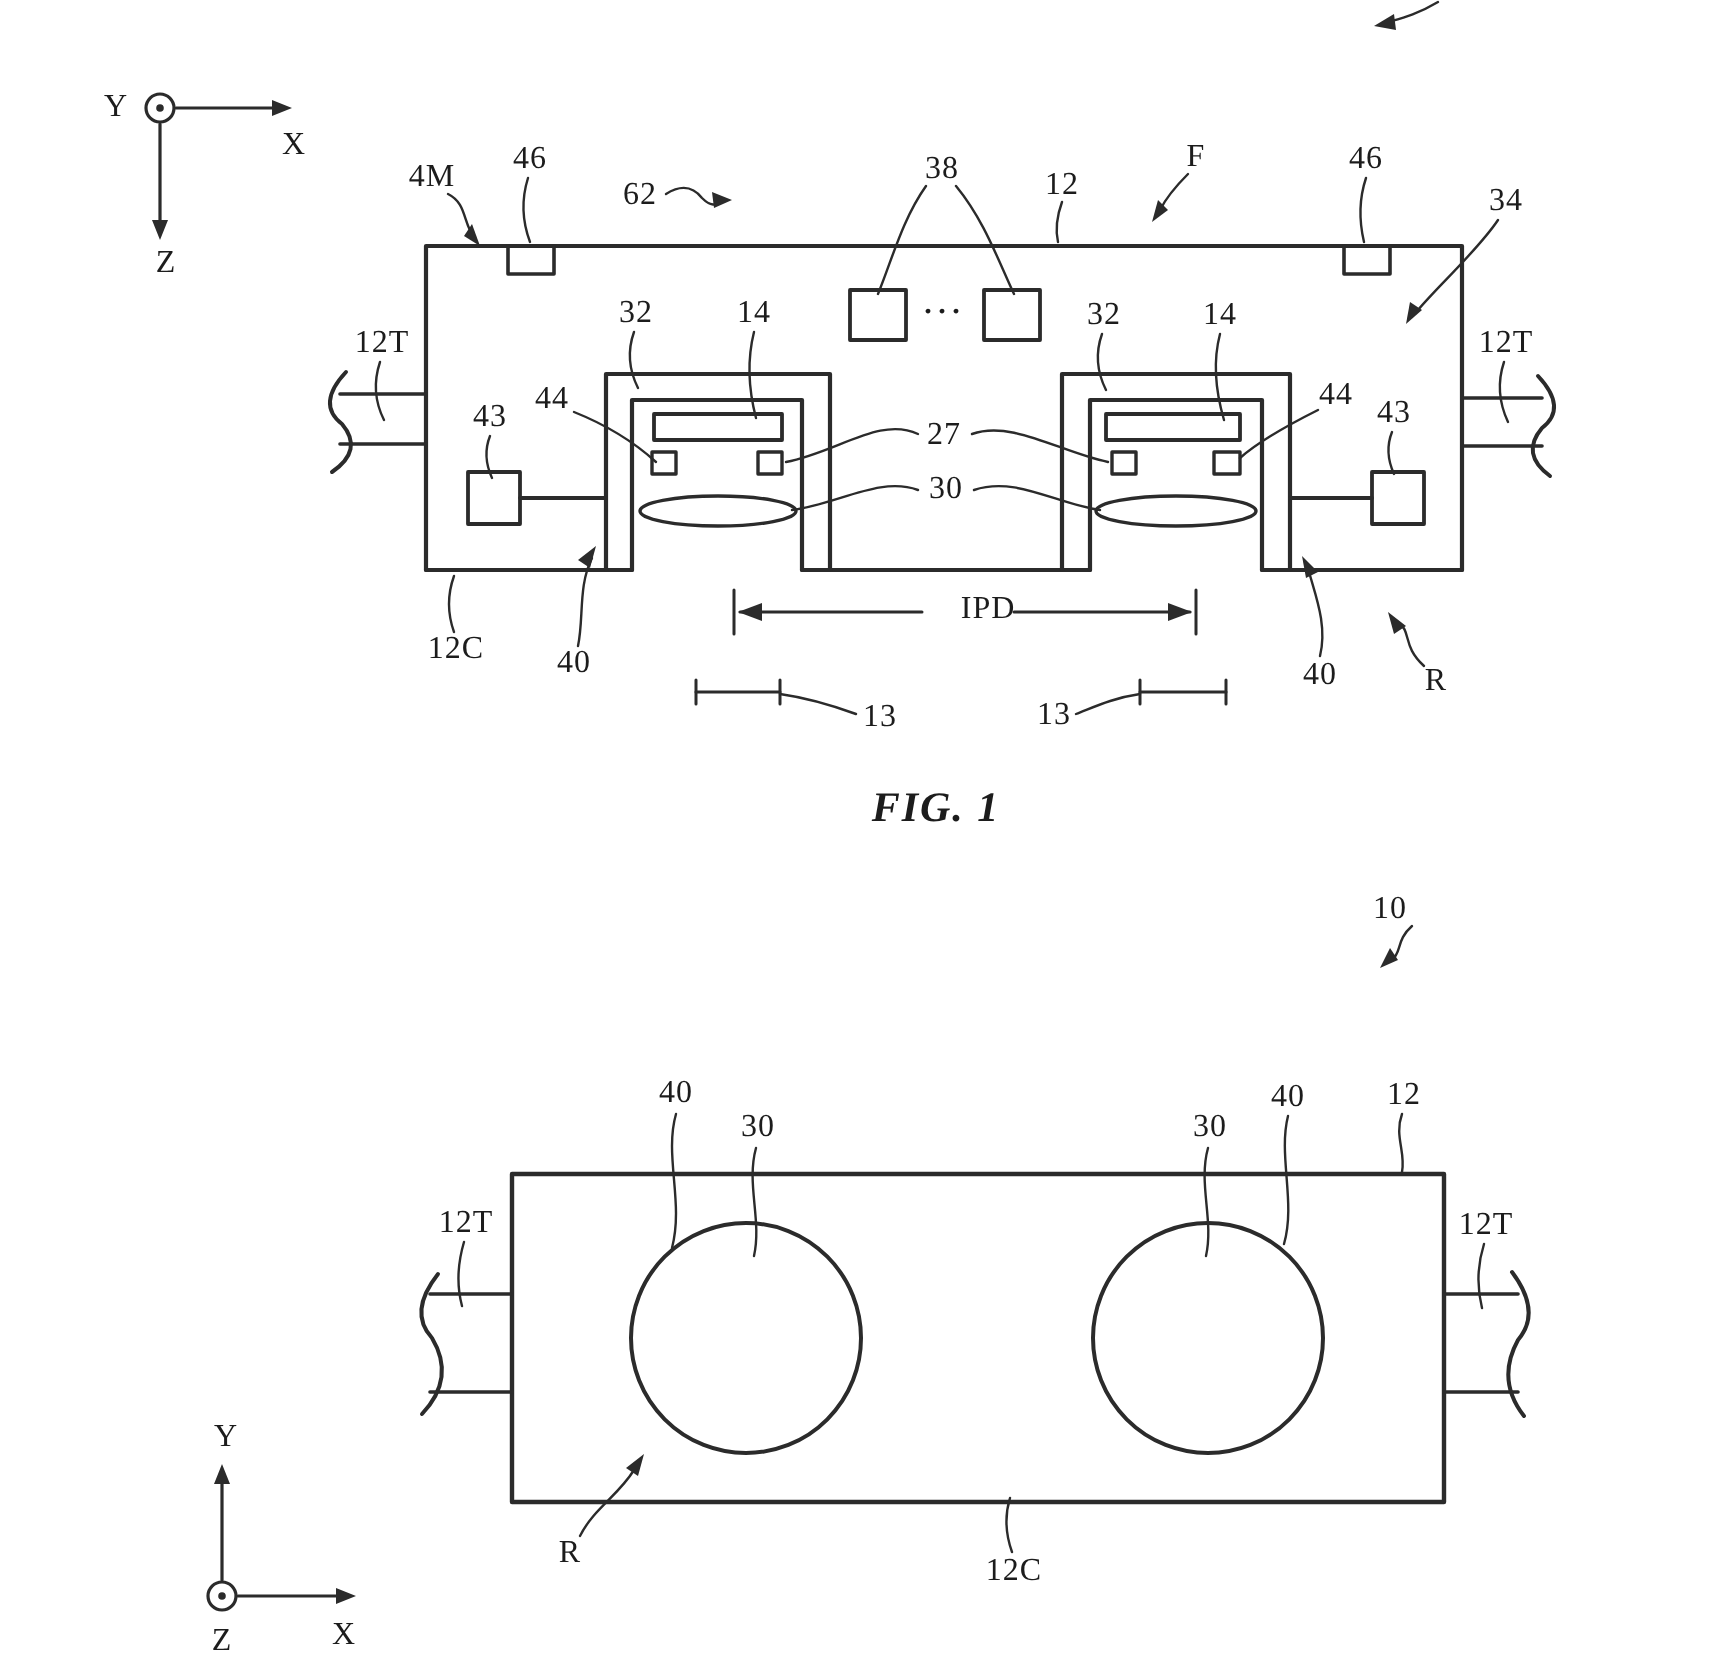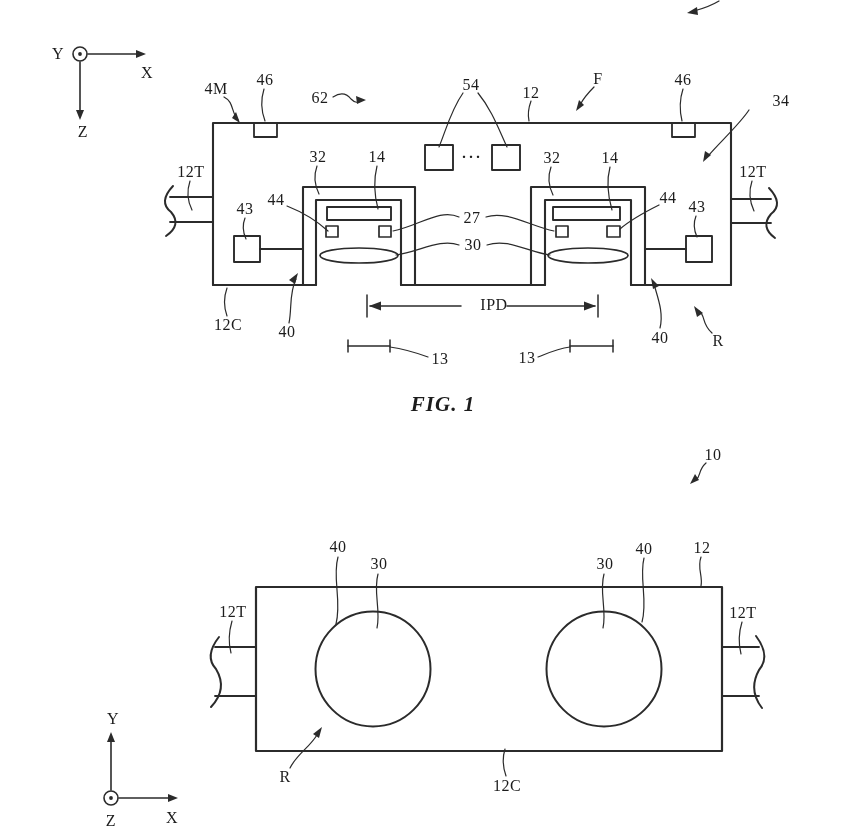--- a/index.html
+++ b/index.html
@@ -184,25 +184,25 @@
     </g>
   </svg>
 
   <div class="lbl" style="left:58px;top:54px">Y</div>
   <div class="lbl" style="left:147px;top:73px">X</div>
   <div class="lbl" style="left:83px;top:132px">Z</div>
 
   <div class="lbl" style="left:216px;top:89px">4M</div>
   <div class="lbl" style="left:265px;top:80px">46</div>
   <div class="lbl" style="left:320px;top:98px">62</div>
-  <div class="lbl" style="left:471px;top:85px">54</div>
+  <div class="lbl" style="left:471px;top:85px">38</div>
   <div class="lbl" style="left:531px;top:93px">12</div>
   <div class="lbl" style="left:598px;top:79px">F</div>
   <div class="lbl" style="left:683px;top:80px">46</div>
-  <div class="lbl" style="left:781px;top:101px">34</div>
+  <div class="lbl" style="left:753px;top:101px">34</div>
 
   <div class="lbl" style="left:191px;top:172px">12T</div>
   <div class="lbl" style="left:753px;top:172px">12T</div>
 
   <div class="lbl" style="left:318px;top:157px">32</div>
   <div class="lbl" style="left:377px;top:157px">14</div>
   <div class="lbl" style="left:552px;top:158px">32</div>
   <div class="lbl" style="left:610px;top:158px">14</div>
 
   <div class="lbl" style="left:245px;top:209px">43</div>
@@ -215,23 +215,23 @@
   <div class="lbl dots" style="left:472px;top:157px">···</div>
 
   <div class="lbl" style="left:228px;top:325px">12C</div>
   <div class="lbl" style="left:287px;top:332px">40</div>
   <div class="lbl" style="left:494px;top:305px">IPD</div>
   <div class="lbl" style="left:440px;top:359px">13</div>
   <div class="lbl" style="left:527px;top:358px">13</div>
   <div class="lbl" style="left:660px;top:338px">40</div>
   <div class="lbl" style="left:718px;top:341px">R</div>
 
-  <div class="lbl caption" style="left:443px;top:404px">FIG. 1</div>
-
-  <div class="lbl" style="left:713px;top:455px">10</div>
+  <div class="lbl caption" style="left:468px;top:404px">FIG. 1</div>
+
+  <div class="lbl" style="left:695px;top:455px">10</div>
   <div class="lbl" style="left:338px;top:547px">40</div>
   <div class="lbl" style="left:379px;top:564px">30</div>
   <div class="lbl" style="left:605px;top:564px">30</div>
   <div class="lbl" style="left:644px;top:549px">40</div>
   <div class="lbl" style="left:702px;top:548px">12</div>
   <div class="lbl" style="left:233px;top:612px">12T</div>
   <div class="lbl" style="left:743px;top:613px">12T</div>
   <div class="lbl" style="left:285px;top:777px">R</div>
   <div class="lbl" style="left:507px;top:786px">12C</div>
 

